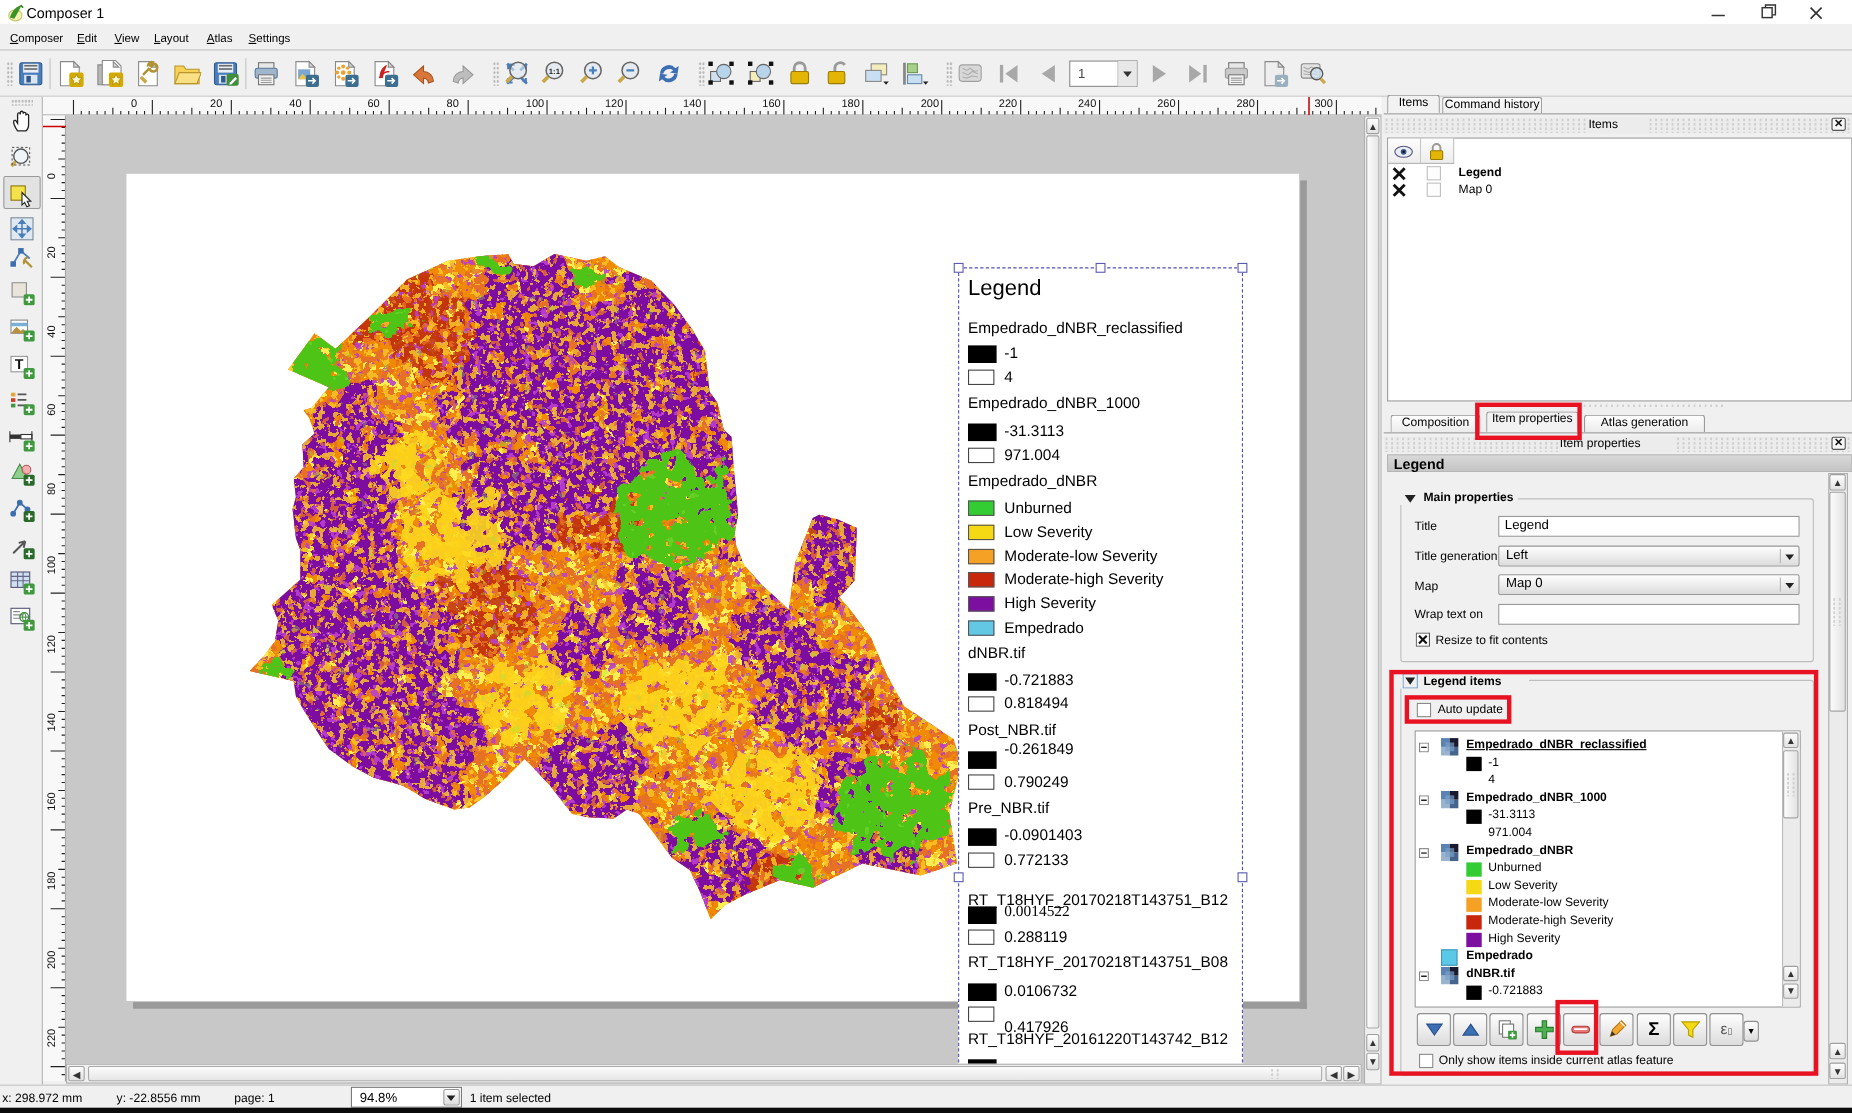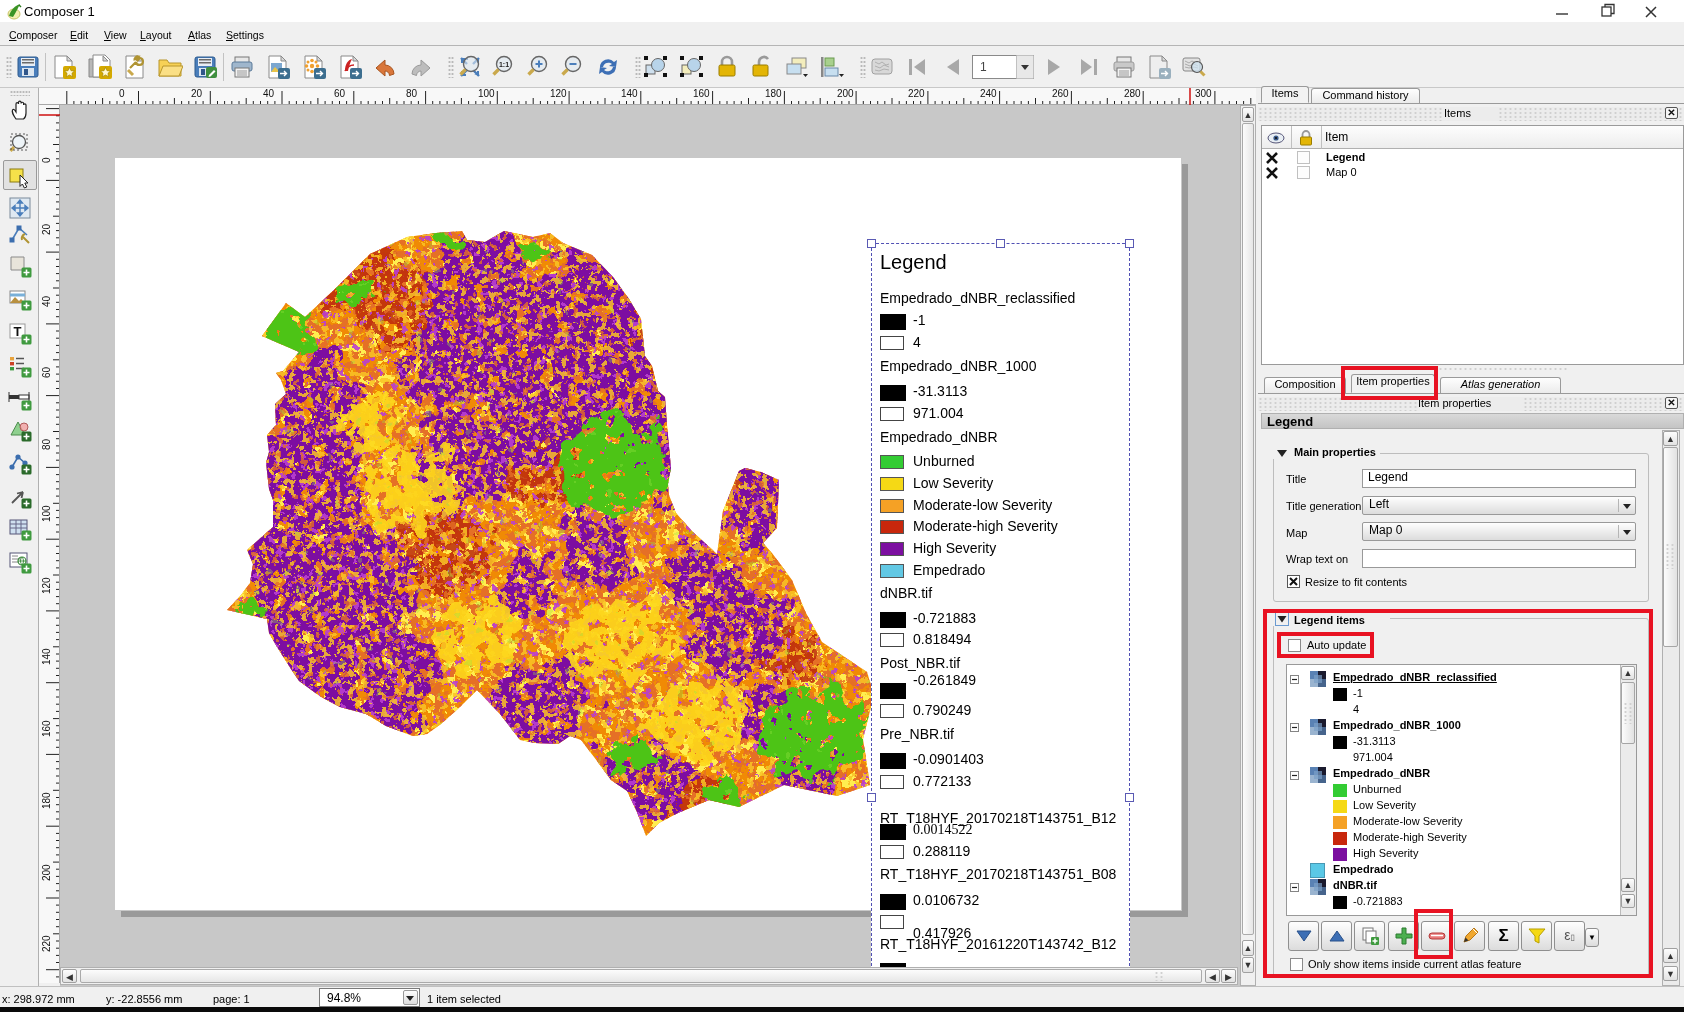--- a/index.html
+++ b/index.html
@@ -925,29 +925,28 @@
       <div class="abs sbtn" style="left:1px;top:834px;width:12px;height:16px;">
         <span class="arrowglyph">▲</span>
       </div>
       <div class="abs sbtn" style="left:1px;top:851px;width:12px;height:16px;">
         <span class="arrowglyph">▼</span>
       </div>
     </div>
   </div>
 <div id="rightpanel" class="abs">
     <div class="abs tab tabactive" style="left:3px;top:-2px;width:48px;height:17px;">Items</div>
-    <div class="abs tab" style="left:53px;top:0px;width:109px;height:15px;">Command history</div>
+    <div class="abs tab" style="left:53px;top:0px;width:91px;height:15px;">Command history</div>
     <div class="abs" style="left:0px;top:15px;width:426px;height:1px;background:#9a9a9a;"></div>
     <div class="abs docktitle dockdots" style="left:0px;top:19px;width:426px;height:14px;"></div>
     <div class="abs" style="left:186px;top:19px;width:54px;height:14px;background:#ececec;font-size:11px;">Items</div>
     <div class="abs closebox" style="left:407px;top:19px;">✕</div>
     <div class="abs" style="left:3px;top:37px;width:423px;height:240px;background:#fff;border:1px solid #9a9a9a;"></div>
     <div class="abs" style="left:4px;top:38px;width:30px;height:23px;background:linear-gradient(#fdfdfd,#ededed);border-right:1px solid #c0c0c0;border-bottom:1px solid #b0b0b0;"></div>
     <div class="abs" style="left:34px;top:38px;width:30px;height:23px;background:linear-gradient(#fdfdfd,#ededed);border-right:1px solid #c0c0c0;border-bottom:1px solid #b0b0b0;"></div>
-    <div class="abs" style="left:64px;top:38px;width:361px;height:23px;background:linear-gradient(#fdfdfd,#ededed);border-bottom:1px solid #b0b0b0;padding:4px 0 0 3px;font-size:12px;">Item</div>
     <svg class="abs" style="left:9px;top:44px" width="18" height="12" viewBox="0 0 18 12">
       <ellipse cx="9" cy="6" rx="8" ry="5" fill="#e8eef4" stroke="#557"></ellipse>
       <circle cx="9" cy="6" r="2.6" fill="#3a5a8a"></circle>
       <circle cx="9" cy="6" r="1.1" fill="#111"></circle>
     </svg>
     <svg class="abs" style="left:40px;top:41px" width="16" height="17" viewBox="0 0 16 17">
       <path d="M4.5 8 v-2.5 a3.5 3.5 0 0 1 7 0 V8" fill="none" stroke="#999" stroke-width="1.8"></path>
       <rect x="2.5" y="8" width="11" height="8" rx="1" fill="#e3b505" stroke="#9a7d00"></rect>
     </svg>
     <svg class="abs" style="left:7px;top:63px" width="14" height="14" viewBox="0 0 14 14">
@@ -956,21 +955,21 @@
     <div class="abs" style="left:39px;top:63px;width:13px;height:13px;background:#fdfdfd;border:1px solid #c0c0c0;"></div>
     <div class="abs treerow bold" style="left:68px;top:63px;">Legend</div>
     <svg class="abs" style="left:7px;top:78px" width="14" height="14" viewBox="0 0 14 14">
       <path d="M2 2 L12 12 M12 2 L2 12" stroke="#111" stroke-width="2.6"></path>
     </svg>
     <div class="abs" style="left:39px;top:78px;width:13px;height:13px;background:#fdfdfd;border:1px solid #c0c0c0;"></div>
     <div class="abs treerow " style="left:68px;top:78px;">Map 0</div>
     <div class="abs dockdots" style="left:120px;top:279px;width:190px;height:3px;"></div>
     <div class="abs tab" style="left:6px;top:289px;width:82px;height:16px;">Composition</div>
     <div class="abs tab tabactive" style="left:93px;top:286px;width:84px;height:19px;">Item properties</div>
-    <div class="abs tab" style="left:182px;top:289px;width:121px;height:16px;font-style:italic;">Atlas generation</div>
+    <div class="abs tab" style="left:182px;top:289px;width:110px;height:16px;">Atlas generation</div>
     <div class="abs" style="left:0px;top:305px;width:426px;height:1px;background:#9a9a9a;"></div>
     <div class="abs redrect" style="left:83px;top:278px;width:97px;height:34px;"></div>
     <div class="abs docktitle dockdots" style="left:0px;top:309px;width:426px;height:14px;"></div>
     <div class="abs" style="left:160px;top:309px;width:106px;height:14px;background:#ececec;font-size:11px;">Item properties</div>
     <div class="abs closebox" style="left:407px;top:309px;">✕</div>
     <div class="abs" style="left:3px;top:325px;width:423px;height:16px;background:linear-gradient(#d9d9d9,#c4c4c4);border:1px solid #b0b0b0;font-size:13px;font-weight:bold;padding:0px 0 0 5px;">Legend</div>
     <div class="abs" style="left:3px;top:342px;width:400px;height:556px;background:#f0f0f0;"></div>
     <div class="abs" style="left:404px;top:342px;width:18px;height:556px;background:#ebebeb;border:1px solid #b0b0b0;"></div>
     <div class="abs sbtn" style="left:405px;top:343px;width:15px;height:15px;">
       <span class="arrowglyph">▲</span>

